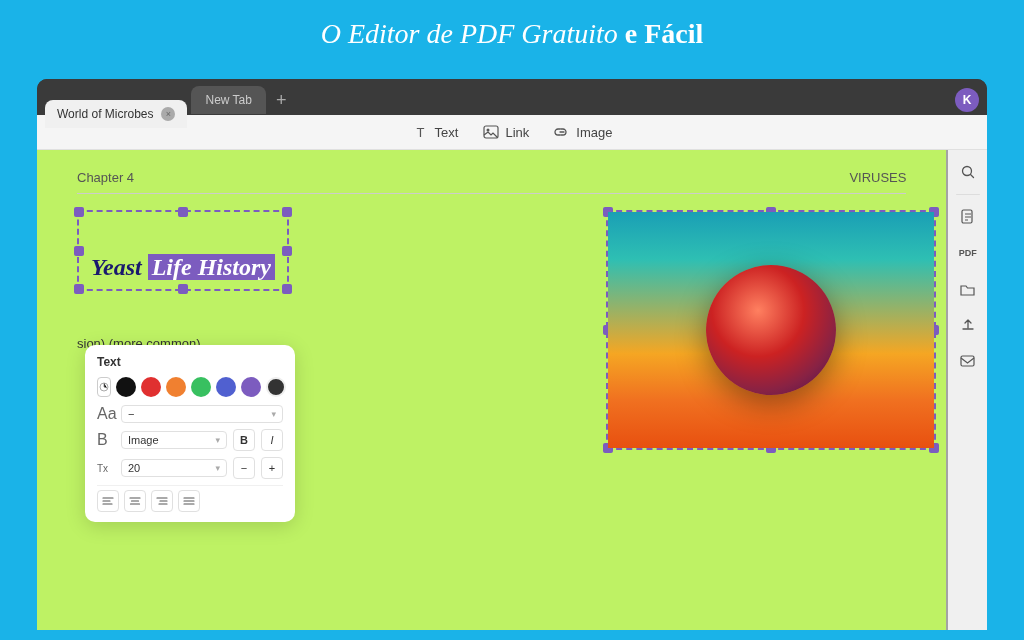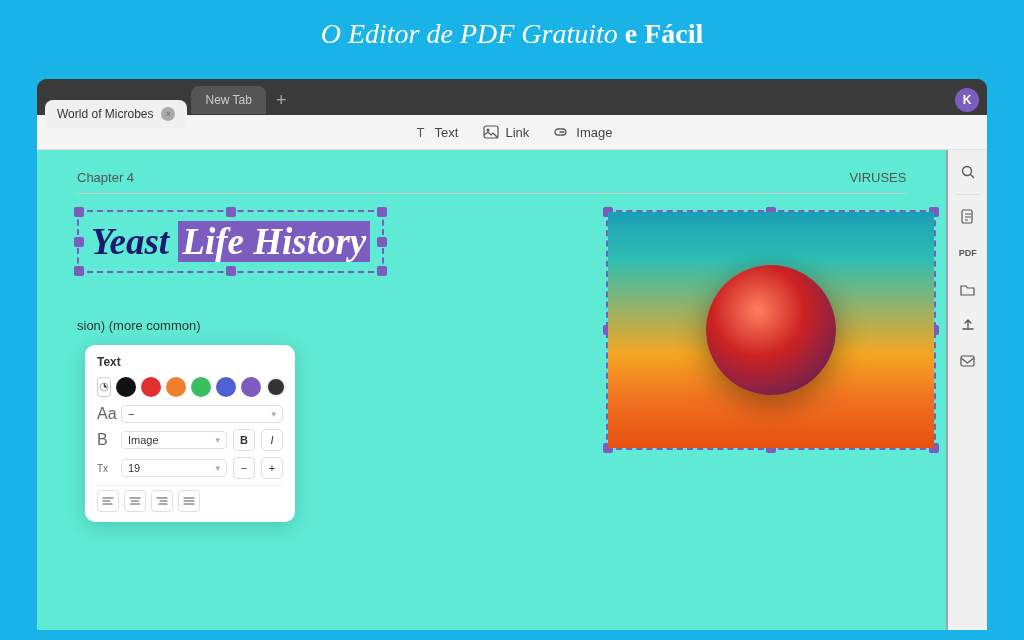--- a/index.html
+++ b/index.html
@@ -139,21 +139,21 @@
     }
 
     
     .editor-main {
       display: flex;
       background: #f5f5f5;
     }
 
     
     .pdf-page {
-      background: #5eead4;
+      background: #bef264;
       width: 984px;
       min-height: 480px;
       position: relative;
       padding: 20px 40px;
     }
 
     .page-header {
       display: flex;
       justify-content: space-between;
       align-items: center;
@@ -184,25 +184,26 @@
     .handle-tl { top: -5px; left: -5px; }
     .handle-tr { top: -5px; right: -5px; }
     .handle-bl { bottom: -5px; left: -5px; }
     .handle-br { bottom: -5px; right: -5px; }
     .handle-tm { top: -5px; left: 50%; transform: translateX(-50%); }
     .handle-bm { bottom: -5px; left: 50%; transform: translateX(-50%); }
     .handle-ml { left: -5px; top: 50%; transform: translateY(-50%); }
     .handle-mr { right: -5px; top: 50%; transform: translateY(-50%); }
 
     .title-text {
-      font-size: 37px;
+      font-size: 24px;
       font-weight: 900;
       font-style: italic;
       color: #1a1a6e;
       font-family: Georgia, serif;
+      margin-top: 34px;
     }
     .title-highlight {
       background: #7c5cbf;
       color: white;
       padding: 0 4px;
     }
 
     
     .body-text {
       font-size: 13px;
@@ -589,21 +590,21 @@
             <strong>B</strong>
           </div>
         <div class="panel-btn">
             <em>I</em>
           </div>
       </div>
 
       <div class="panel-row">
         <span class="panel-label" style="font-size:10px;">Tx</span>
         <div class="panel-select" style="flex:1;">
-          <span>19</span>
+          <span>20</span>
           <span class="chevron">▾</span>
         </div>
         <div class="panel-btn">−</div>
         <div class="panel-btn">+</div>
       </div>
 
       <div class="panel-divider"></div>
 
       <div class="align-row">
         <div class="align-btn">

